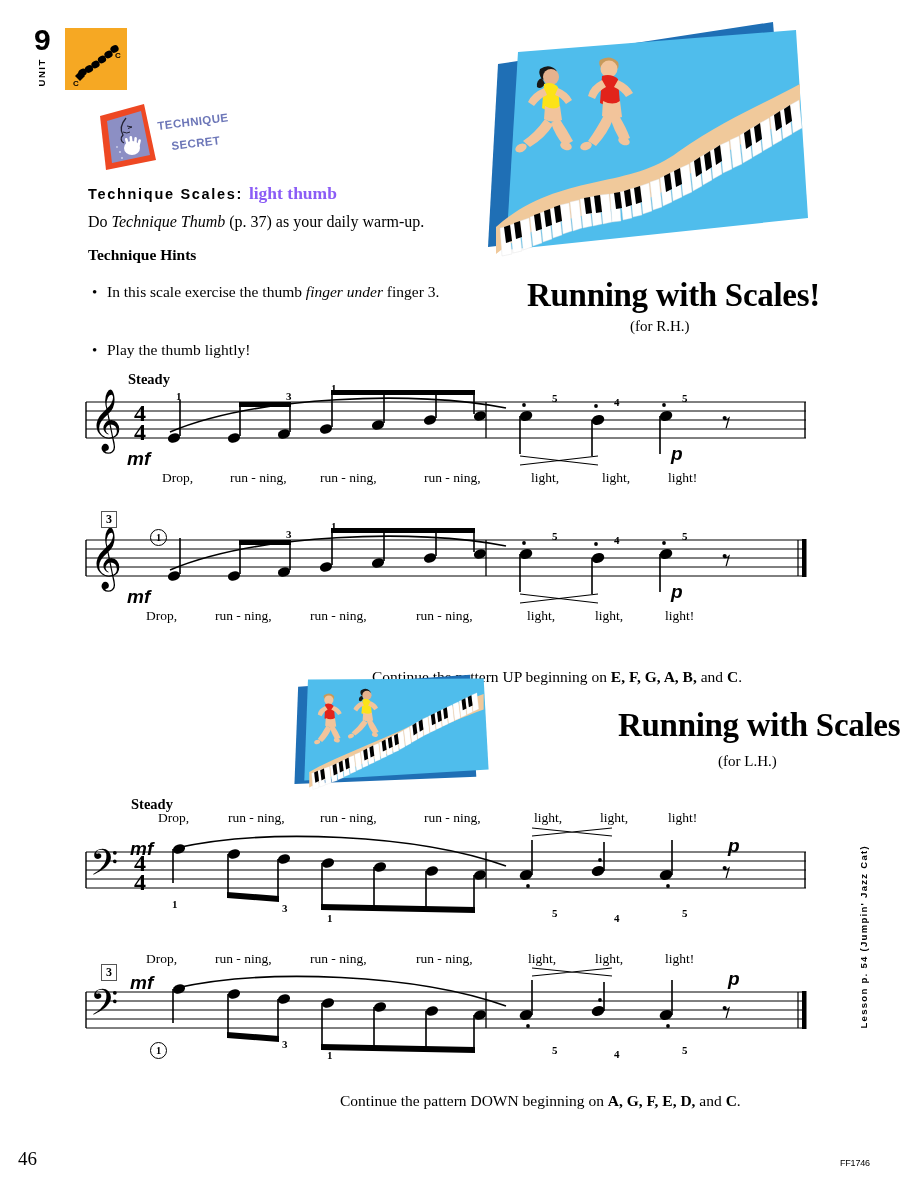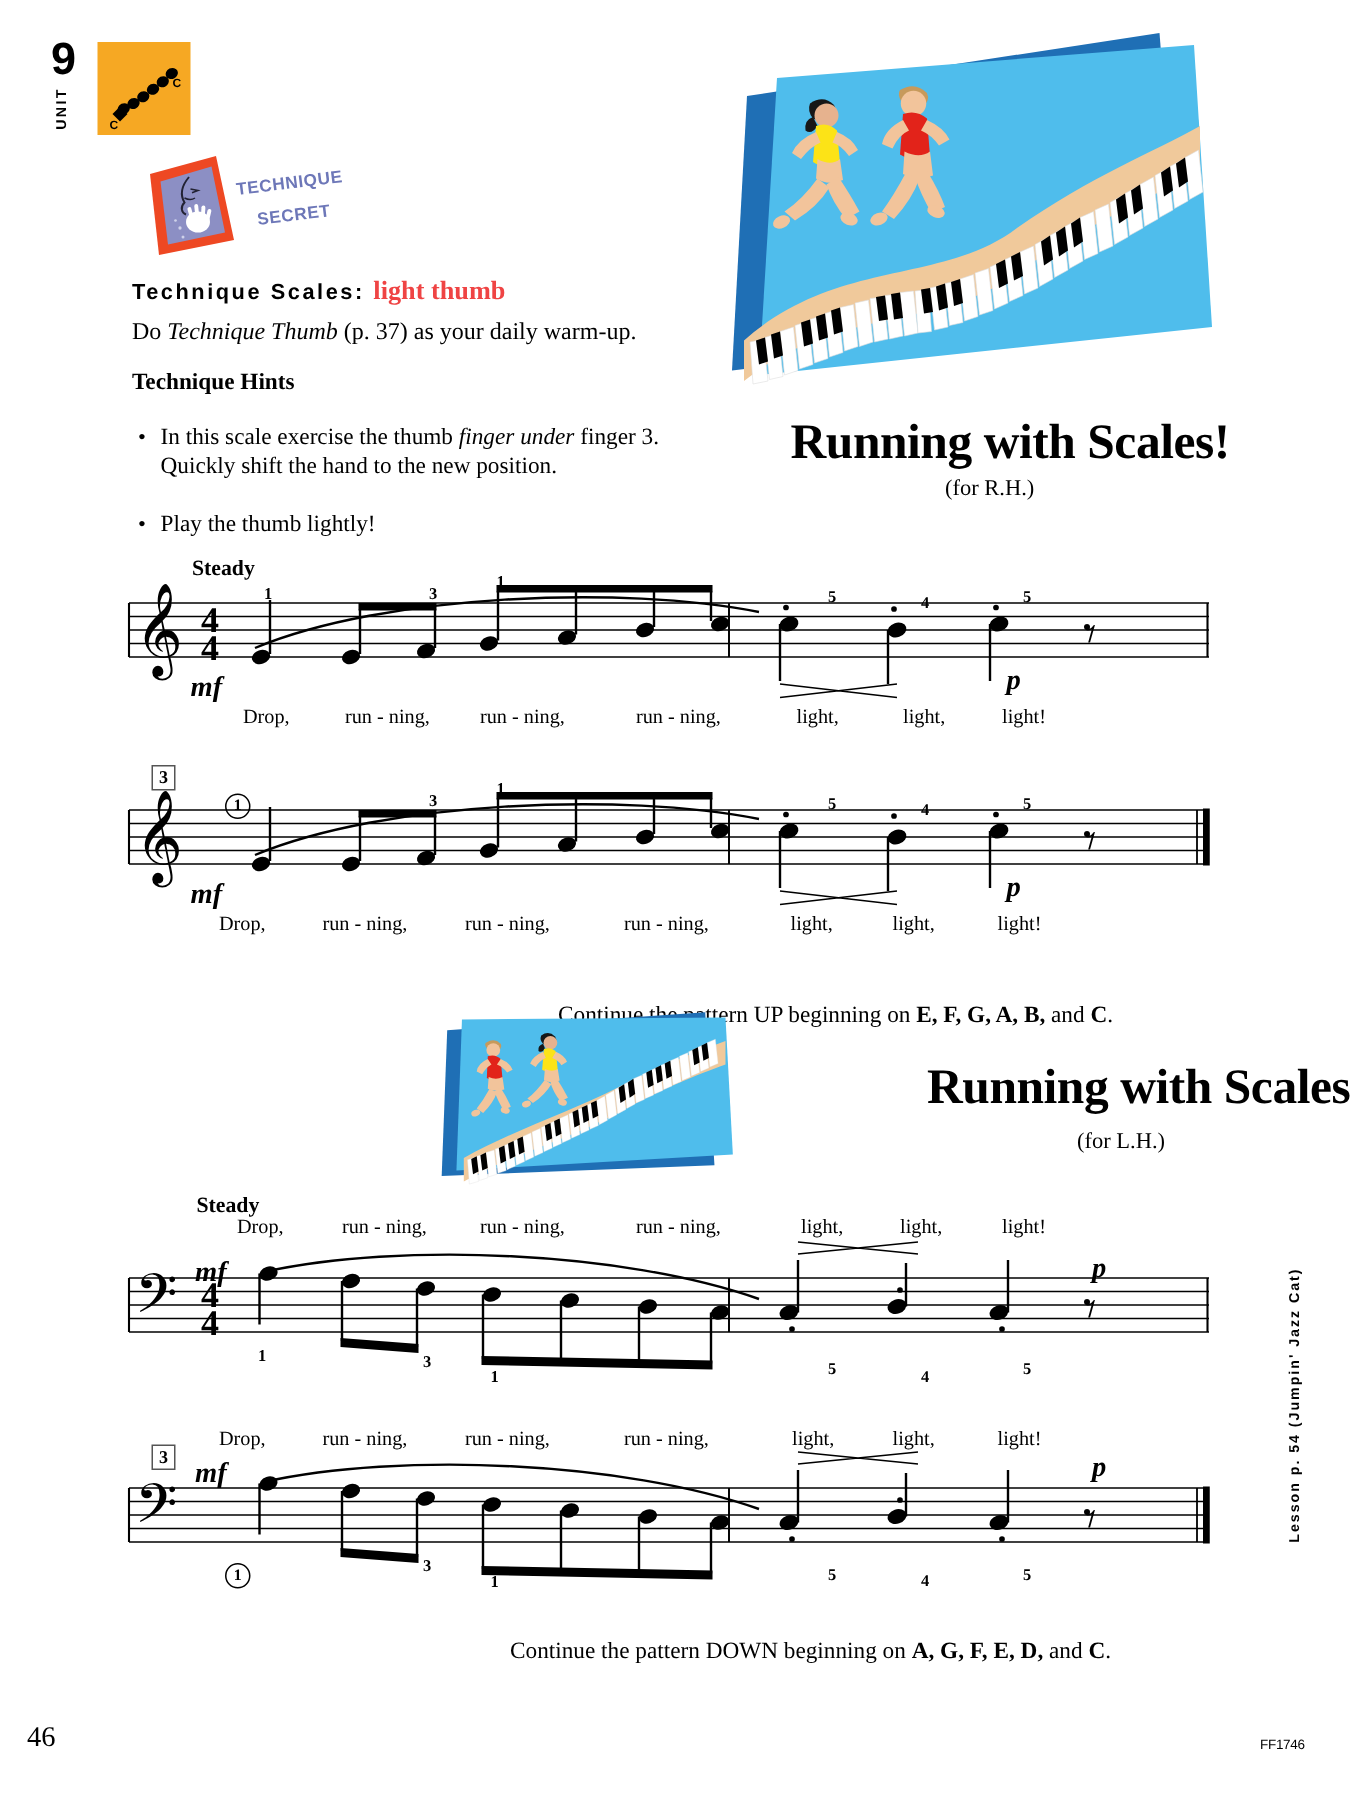--- a/index.html
+++ b/index.html
@@ -16,21 +16,21 @@
              writing-mode:vertical-rl;transform:rotate(180deg);}
   #unit-art{position:absolute;left:31px;top:0;width:62px;height:62px;background:#F6A823;}
   #unit-art svg{display:block;}
 
   
   #ts-badge{left:96px;top:102px;width:150px;height:72px;}
 
   
   #ts-line{left:88px;top:183px;font-family:"Liberation Sans",sans-serif;
            font-weight:bold;font-size:14.5px;letter-spacing:1.7px;white-space:nowrap;}
-  #ts-line .val{color:#ef4444;font-family:"Liberation Serif",serif;
+  #ts-line .val{color:#8b5cf6;font-family:"Liberation Serif",serif;
            font-size:17.5px;letter-spacing:0;font-weight:bold;}
   #warmup{left:88px;top:213px;font-size:16px;white-space:nowrap;}
   #warmup i{font-style:italic;}
   #hints-h{left:88px;top:246px;font-size:15.5px;font-weight:bold;}
   .bullet{position:absolute;font-size:15.5px;line-height:18.5px;}
   .bullet .dot{position:absolute;left:0;top:0;font-size:15px;}
   .bullet .txt{display:block;margin-left:15px;}
   #b1{left:92px;top:283px;width:440px;}
   #b2{left:92px;top:341px;width:300px;}
   .ital{font-style:italic;}
@@ -61,21 +61,21 @@
        letter-spacing:-0.2px;}
 
   
   .system{position:absolute;}
   .system svg{display:block;overflow:visible;}
 
   
   .lyr{position:absolute;font-size:13.5px;white-space:nowrap;}
   .mk{position:absolute;white-space:nowrap;}
   .tempo{font-weight:bold;font-size:14.5px;font-family:"Liberation Serif",serif;}
-  .dyn{font-family:Liberation Serif, serif;font-style:italic;font-weight:bold;}
+  .dyn{font-family:Liberation Sans, sans-serif;font-style:italic;font-weight:bold;}
   .fing{font-size:11px;font-weight:bold;font-family:"Liberation Serif",serif;}
   .measnum{font-size:12px;font-weight:bold;border:1px solid #555;padding:0px 4px 1px 4px;
            font-family:"Liberation Serif",serif;}
   .circnum{display:inline-block;width:15px;height:15px;border:1.2px solid #000;
            border-radius:50%;font-size:10.5px;font-weight:bold;text-align:center;
            line-height:15px;font-family:"Liberation Serif",serif;}
 </style>
 </head>
 <body>
 
@@ -133,21 +133,20 @@
 <div class="abs" id="warmup">
   <span>Do </span><i>Technique Thumb</i><span> (p. 37) as your daily warm-up.</span>
 </div>
 
 <div class="abs" id="hints-h">Technique Hints</div>
 
 <div class="abs bullet" id="b1">
   <span class="dot">•</span>
   <span class="txt">
     <span>In this scale exercise the thumb </span><span class="ital">finger under</span><span> finger 3.</span><br>
-    <span>Quickly shift the hand to the new position.</span>
   </span>
 </div>
 
 <div class="abs bullet" id="b2">
   <span class="dot">•</span>
   <span class="txt">Play the thumb lightly!</span>
 </div>
 
 <div class="abs" style="left:478px;top:22px;">
   <svg width="350" height="240" viewBox="0 0 350 240">

